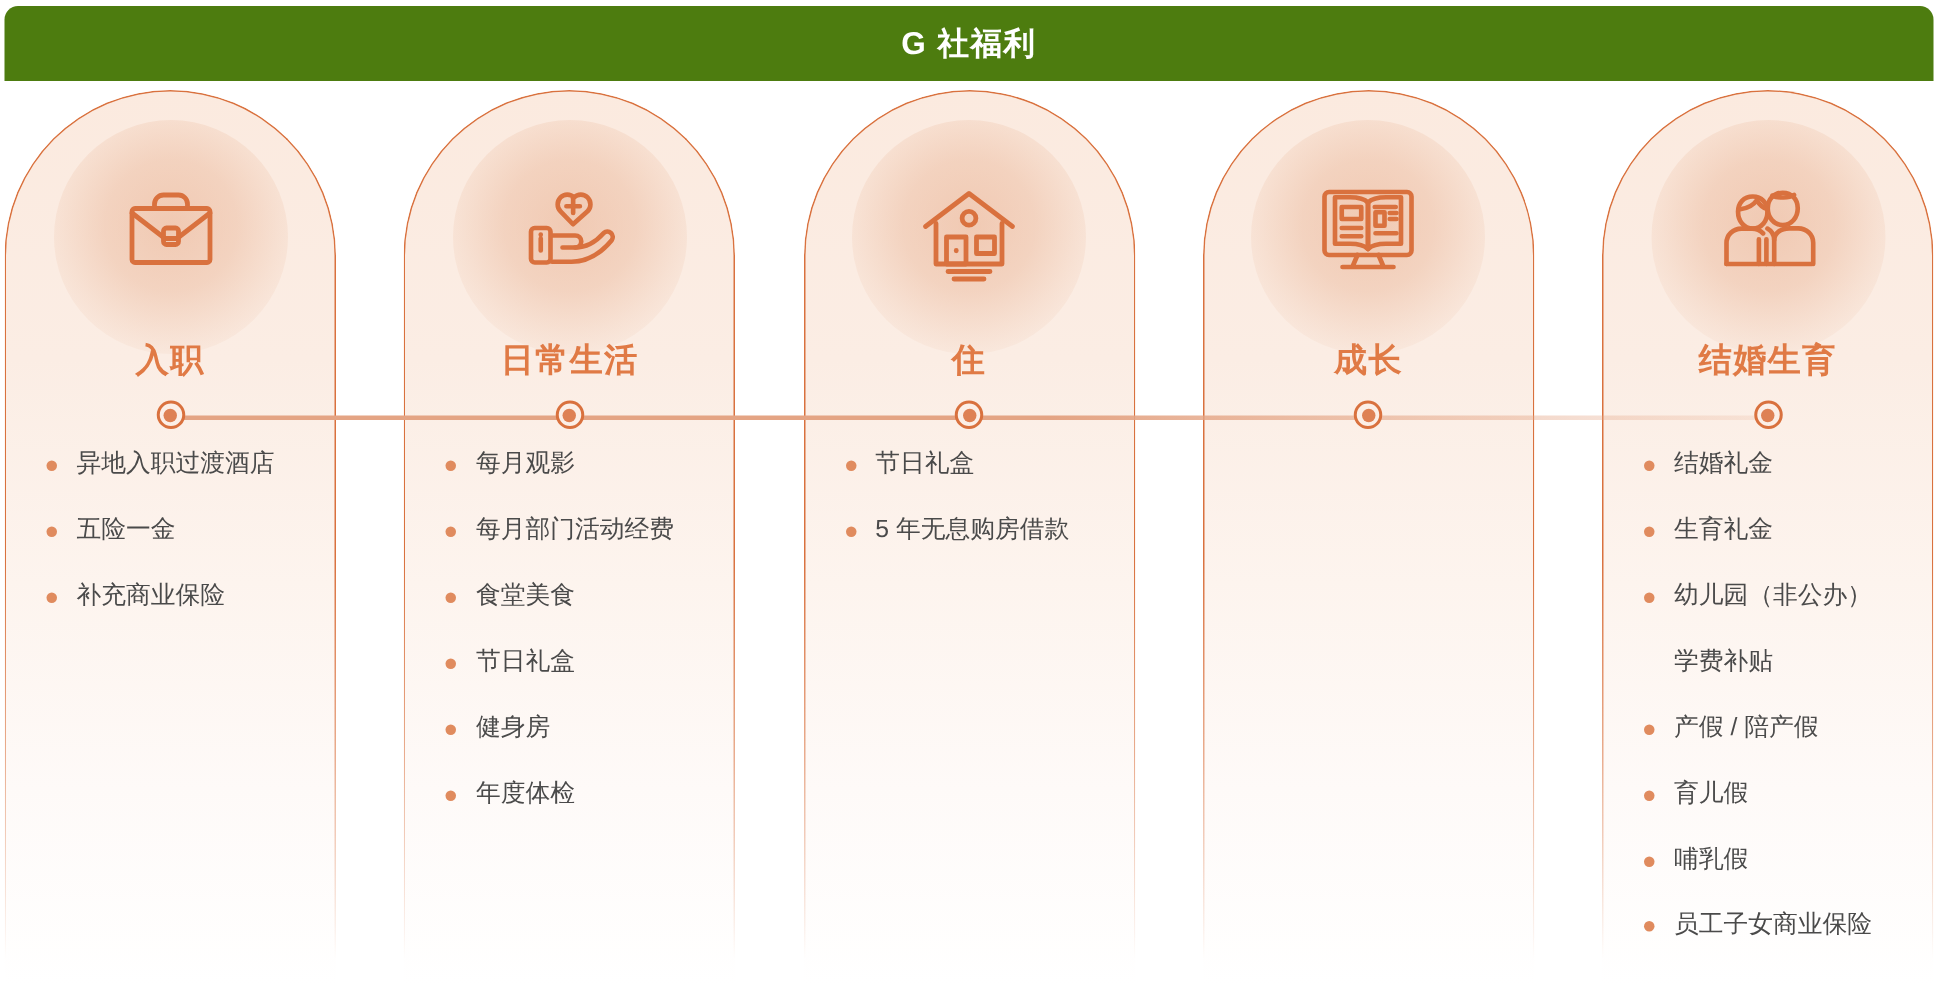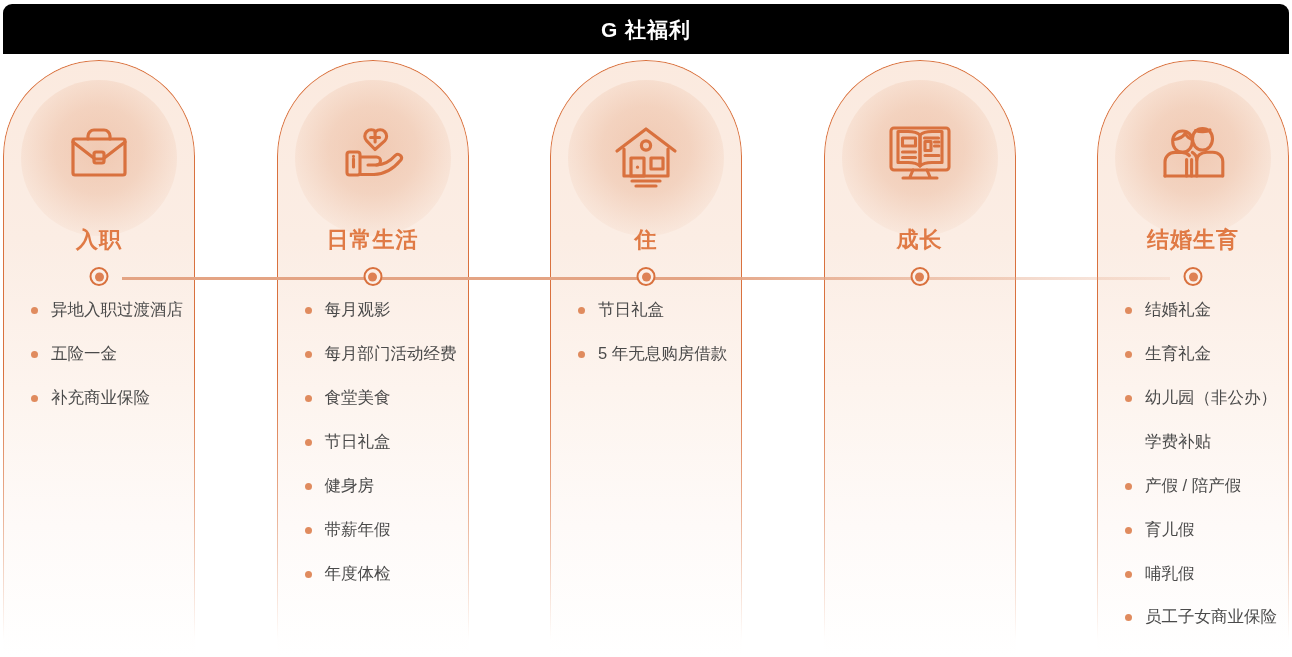--- a/index.html
+++ b/index.html
@@ -8,21 +8,21 @@
     background:#ffffff;
     font-family:"Liberation Sans","DejaVu Sans",sans-serif;
     overflow:hidden;
   }
   #root{ position:relative; width:1292px; height:657px; }
 
   
   .header-bar{
     position:absolute; left:3px; top:4px;
     width:1286px; height:50px;
-    background:#000000;
+    background:#4d7c0f;
     border-radius:9px 9px 0 0;
     display:flex; align-items:center; justify-content:center;
   }
   .header-title{
     color:#ffffff; font-size:21px; font-weight:bold;
     letter-spacing:1px; line-height:1;
   }
 
   
   .connector-line{
@@ -35,21 +35,21 @@
 
   
   .cards{
     position:absolute; left:0; top:60px;
     width:1292px; height:597px;
     display:flex; justify-content:space-between;
     padding:0 3px;
   }
   .card{
     position:relative;
-    width:192px; height:597px;
+    width:221px; height:597px;
     border-radius:119px 119px 0 0;
     background:linear-gradient(to bottom,
         #FBEADF 0%, #FBEDE4 30%, #FDF4EE 55%, #FEFAF8 78%, #ffffff 100%);
     overflow:visible;
   }
   
   .card::before{
     content:"";
     position:absolute; inset:0;
     border:1.4px solid #D9713E;
@@ -171,21 +171,20 @@
     </svg>
         </div>
         <div class="card-title">日常生活</div>
         <div class="node-dot"></div>
         <ul class="card-list">
           <li class="list-item">每月观影</li>
           <li class="list-item">每月部门活动经费</li>
           <li class="list-item">食堂美食</li>
           <li class="list-item">节日礼盒</li>
           <li class="list-item">健身房</li>
-          <li class="list-item">带薪年假</li>
           <li class="list-item">年度体检</li>
         </ul>
       </div>
       <div class="card">
         <div class="icon-halo"></div>
         <div class="icon-wrap">
           <svg width="74" height="72" viewBox="0 0 74 72" fill="none" stroke="#D9713E" stroke-width="3.2" stroke-linecap="round" stroke-linejoin="round">
       <path d="M8 33L37 11l29 22"></path>
       <path d="M15 31v27h44V31"></path>
       <circle cx="37" cy="27.5" r="4.6"></circle>

